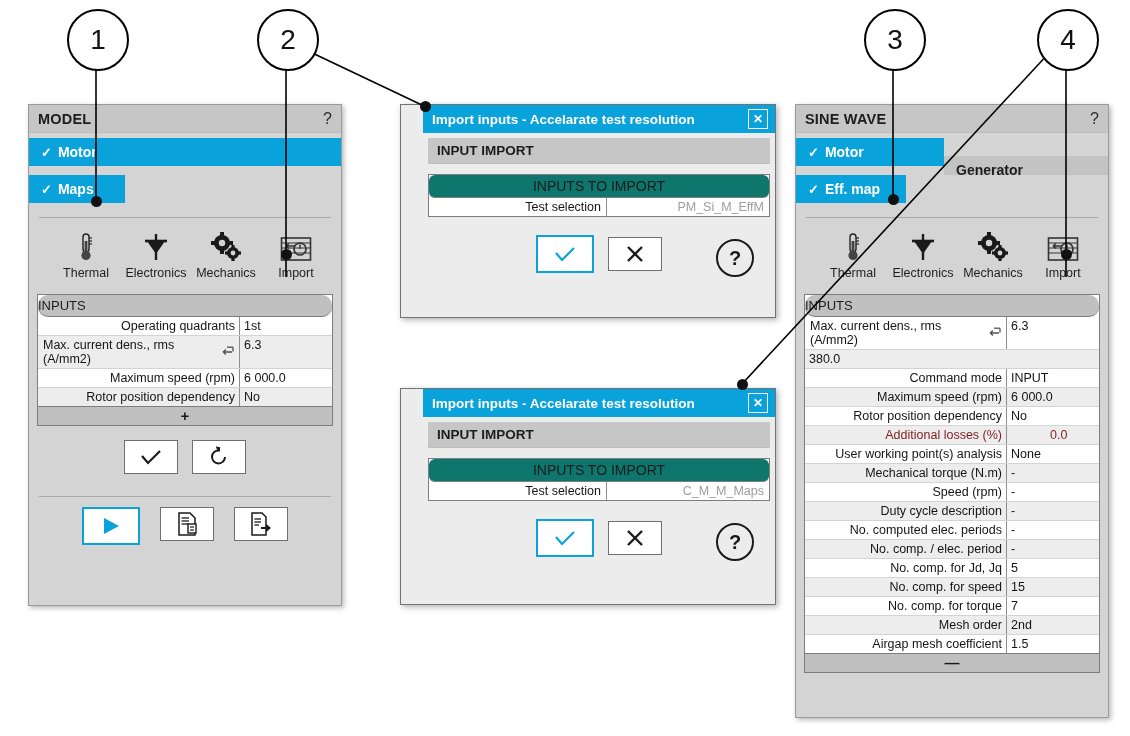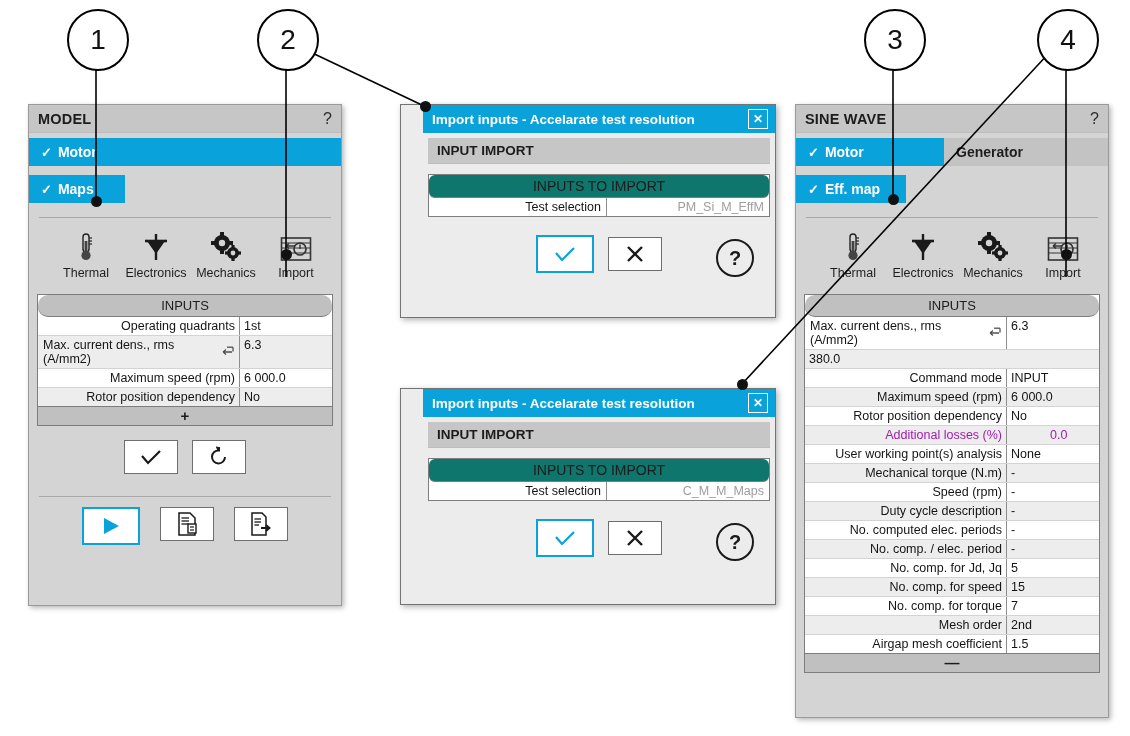--- a/index.html
+++ b/index.html
@@ -25,47 +25,47 @@
   .panel-head{height:28px;background:#c6c6c6;border-bottom:1px solid #bdbdbd;
               display:flex;align-items:center;justify-content:space-between;
               padding:0 9px;box-sizing:border-box;}
   .panel-title{font-size:14.5px;font-weight:bold;color:#1c1c1c;letter-spacing:.2px;}
   .help-q{font-size:16px;color:#2b2b2b;font-weight:normal;}
 
   
   .tabrow{height:28px;display:flex;margin:6px 0 0 0;}
   .tab{height:28px;display:flex;align-items:center;padding:0 12px;box-sizing:border-box;
        font-size:14px;font-weight:bold;color:#fff;background:#0aa2db;}
-  .tab.inactive{background:#c3c3c3;color:#1d1d1d;}
+  .tab.inactive{background:#c3c3c3;color:#1d1d1d;margin-top:18px;}
   .tab .chk{margin-right:6px;font-size:13px;font-weight:bold;}
   .tabrow.full .tab{flex:1;}
   .tabrow.small .tab{width:96px;flex:none;}
   .tabrow.small .rest{flex:1;background:#d4d4d4;}
 
   .divider{height:1px;background:#a9a9a9;margin:14px 10px 0 10px;}
 
   
   .iconstrip{display:flex;justify-content:space-around;align-items:flex-end;
              padding:12px 10px 8px 22px;}
   .iconbtn{display:flex;flex-direction:column;align-items:center;width:70px;}
   .iconbtn .glyph{height:32px;display:flex;align-items:flex-end;justify-content:center;}
   .iconbtn .cap{font-size:12.5px;color:#1d1d1d;margin-top:4px;}
 
   
   .tbl{margin:6px 8px 0 8px;border:1px solid #7d7d7d;background:#fff;}
-  .tbl .thead{background:#c0c0c0;text-align:center;font-size:13px;color:#1c1c1c;
+  .tbl .thead{background:#c0c0c0;font-size:13px;color:#1c1c1c;
               padding:3px 0;border-bottom:1px solid #7d7d7d;border-radius:10px;}
   .trow{display:flex;font-size:12.5px;color:#141414;border-bottom:1px solid #d3d3d3;}
   .trow:last-child{border-bottom:none;}
   .trow.alt{background:#ededed;}
   .trow .lab{flex:1;padding:2px 4px 2px 5px;display:flex;align-items:center;
              justify-content:flex-end;border-right:1px solid #8d8d8d;min-height:17px;
              box-sizing:border-box;}
   .trow .val{width:92px;padding:2px 4px;box-sizing:border-box;min-height:17px;}
-  .trow.disabled .lab,.trow.disabled .val{color:#a21caf;padding-left:43px;}
+  .trow.disabled .lab,.trow.disabled .val{color:#7f1d1d;padding-left:43px;}
   .tfoot{background:#c0c0c0;text-align:center;font-size:15px;font-weight:bold;
          color:#1c1c1c;padding:1px 0 2px 0;border-top:1px solid #7d7d7d;line-height:1;}
 
   
   .rowglyph{margin-left:6px;opacity:.85;}
 
   
   .btnrow{display:flex;justify-content:center;gap:14px;padding:14px 0 0 0;}
   .sqbtn{width:52px;height:32px;background:#fff;border:1px solid #6e6e6e;
          display:flex;align-items:center;justify-content:center;}

